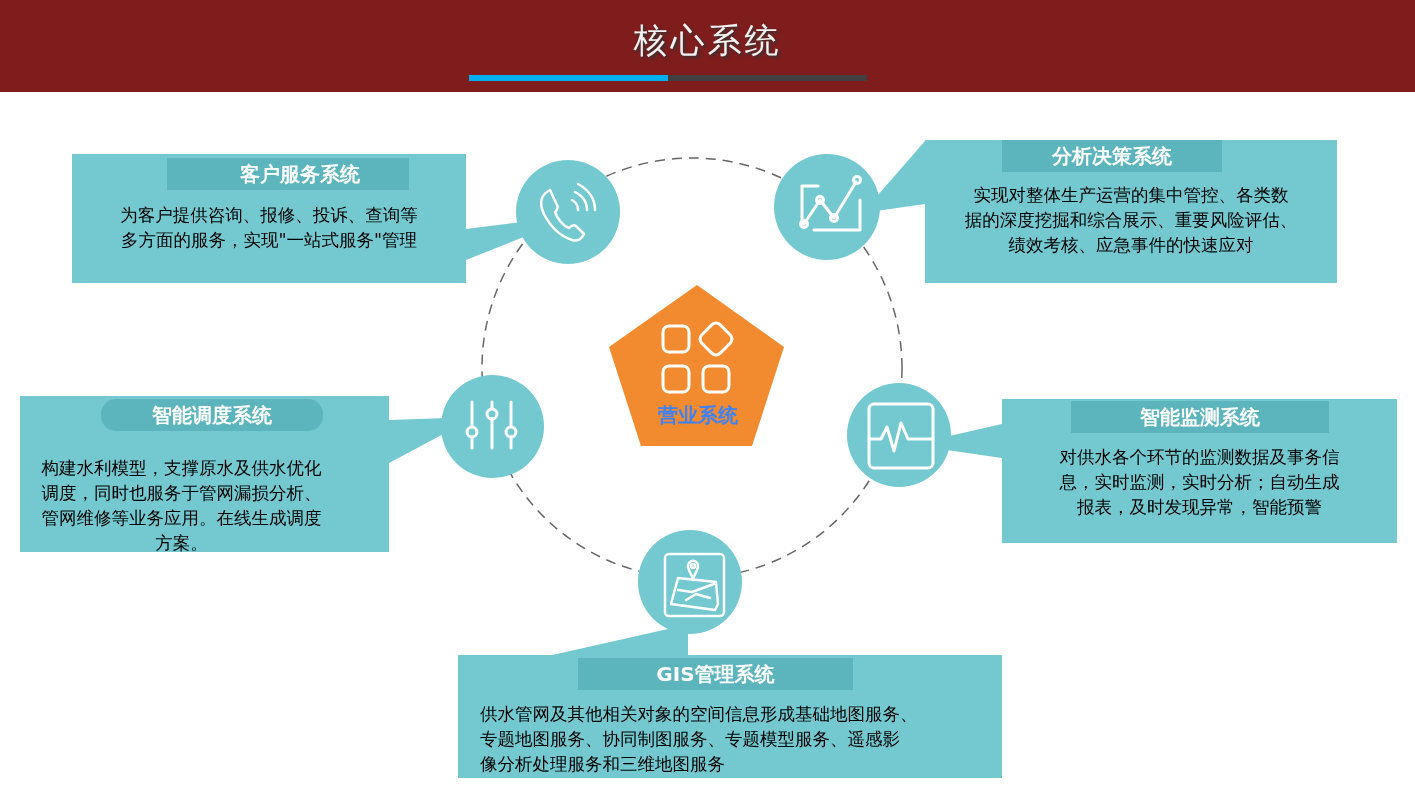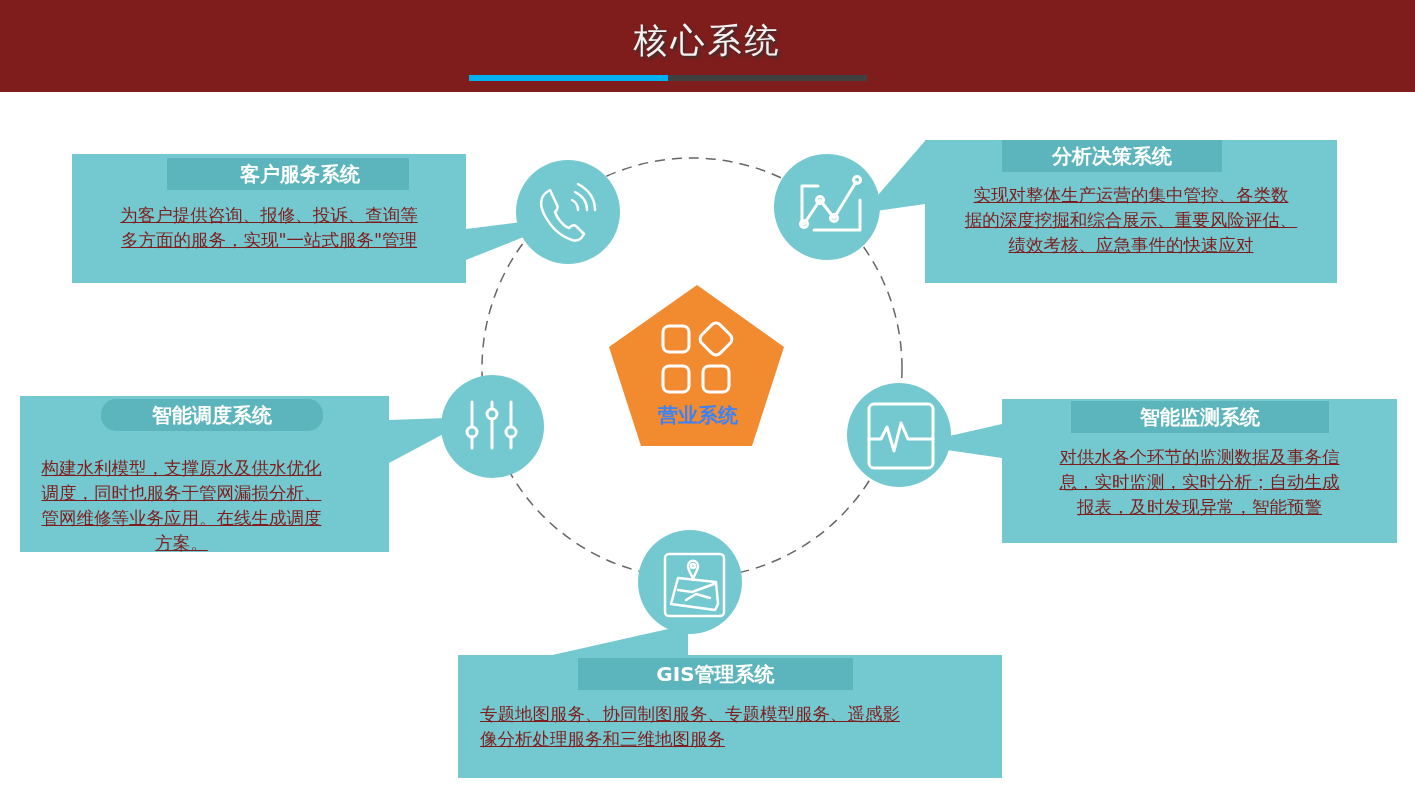--- a/index.html
+++ b/index.html
@@ -10,21 +10,21 @@
          font-size:34px; letter-spacing:3px; font-family:"DejaVu Serif","Liberation Serif",serif;
          text-shadow:2px 2px 3px #333; }
   .bar-blue { position:absolute; left:469px; top:75px; width:199px; height:6px; background:#00b0f0; }
   .bar-dark { position:absolute; left:668px; top:75px; width:199px; height:6px; background:#404040; }
 
   svg.bg { position:absolute; left:0; top:0; }
 
   .box { position:absolute; background:#73c9cf; color:#ffffff; }
   .box-title { position:absolute; background:#5cb4bc; color:#fff; font-weight:bold; font-size:20px;
          text-align:center; line-height:32px; }
-  .box-text { position:absolute; font-size:17.5px; line-height:25px; text-align:center; color:#7f1d1d;text-decoration:underline; }
+  .box-text { position:absolute; font-size:17.5px; line-height:25px; text-align:center; color:#000000; }
 
   .node { position:absolute; width:98px; height:98px; border-radius:50%; background:#73c9cf; }
   .node svg { position:absolute; left:0; top:0; }
 
   .center-label { position:absolute; left:640px; top:402px; width:116px; text-align:center;
          color:#3b82f6; font-weight:bold; font-size:20px; }
 </style>
 </head>
 <body>
 
@@ -139,20 +139,21 @@
     <g fill="none" stroke="#fff" stroke-width="3" stroke-linejoin="round" stroke-linecap="round">
       <rect x="22" y="21" width="64" height="64" rx="5"></rect>
       <polyline points="22,56 34,56 40,44 47,68 54,40 61,56 86,56"></polyline>
     </g>
   </svg>
 </div>
 
 <div class="box" style="left:458px;top:655px;width:544px;height:123px;">
   <div class="box-title" style="left:120px;top:3px;width:275px;">GIS管理系统</div>
   <div class="box-text" style="left:22px;top:47px;width:522px;text-align:left;">
+    <div>供水管网及其他相关对象的空间信息形成基础地图服务、</div>
     <div>专题地图服务、协同制图服务、专题模型服务、遥感影</div>
     <div>像分析处理服务和三维地图服务</div>
   </div>
 </div>
 <div class="node" style="left:638px;top:530px;width:104px;height:104px;">
   <svg width="104" height="104">
     <g fill="none" stroke="#fff" stroke-width="2.5" stroke-linejoin="round" stroke-linecap="round">
       <rect x="27" y="24" width="59" height="62" rx="4"></rect>
       <path d="M40 48 l38 4 l2 22 l-3 6 l-44 -6 z"></path>
       <path d="M40 60 l14 2 l22 -8"></path>

